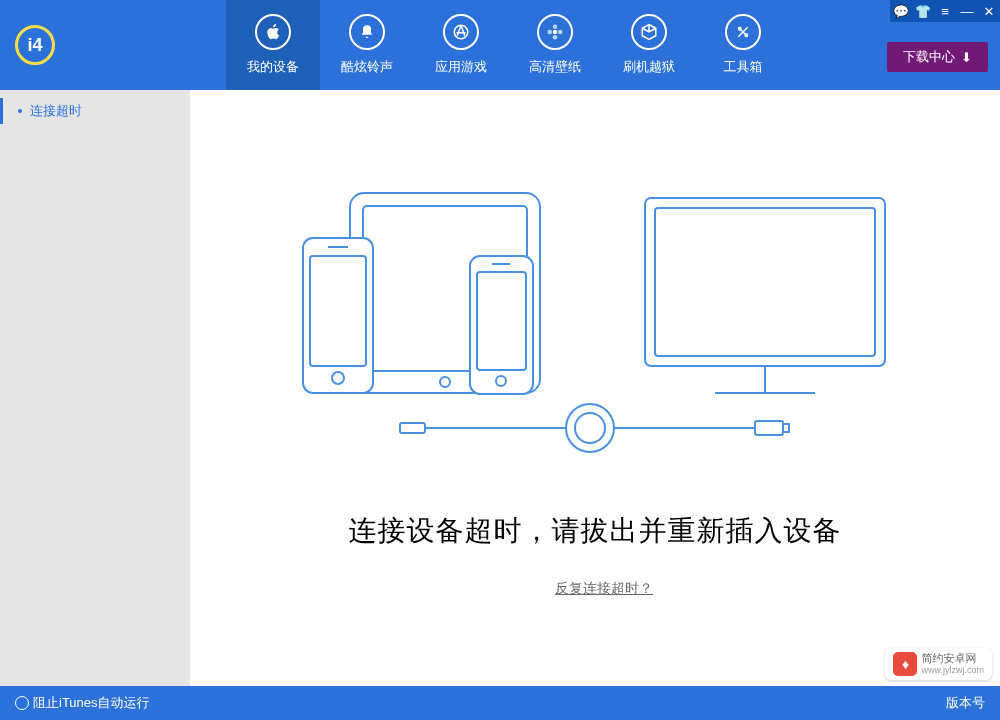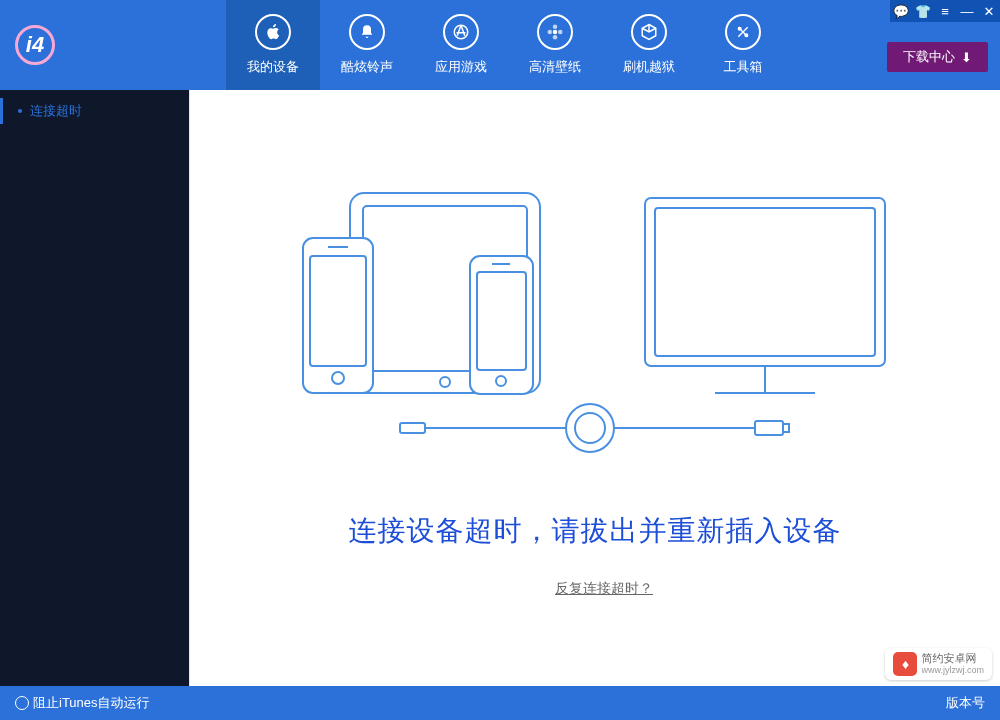--- a/index.html
+++ b/index.html
@@ -1,47 +1,47 @@
 <!DOCTYPE html>
 <html><head>
 <meta charset="utf-8">
 <style>
 * { margin: 0; padding: 0; box-sizing: border-box; }
 body { font-family: "Microsoft YaHei", Arial, sans-serif; width: 1000px; height: 720px; overflow: hidden; background: #fff; }
 
 .header { background: #2b71d9; height: 90px; display: flex; position: relative; }
 .logo-area { width: 190px; display: flex; align-items: center; padding-left: 15px; gap: 10px; }
-.logo-circle { width: 40px; height: 40px; border: 3px solid #f9a8d4; border-radius: 50%; display: flex; align-items: center; justify-content: center; color: #fff; font-weight: bold; font-size: 22px; font-style: italic; }
+.logo-circle { width: 40px; height: 40px; border: 3px solid #fde047; border-radius: 50%; display: flex; align-items: center; justify-content: center; color: #fff; font-weight: bold; font-size: 18px; }
 .logo-text { color: #fff; display: flex; flex-direction: column; line-height: 1.1; }
 .logo-title { font-size: 20px; font-weight: bold; }
 .logo-url { font-size: 13px; }
 
 .nav { display: flex; height: 90px; padding-left: 36px; }
 .nav-item { width: 94px; display: flex; flex-direction: column; align-items: center; justify-content: center; gap: 8px; cursor: pointer; color: #fff; }
 .nav-item.active { background: #1e5fb8; }
 .nav-icon { width: 36px; height: 36px; border: 2px solid #fff; border-radius: 50%; display: flex; align-items: center; justify-content: center; font-size: 18px; }
 .nav-label { font-size: 13px; }
 
 .window-controls { position: absolute; top: 0; right: 0; display: flex; }
 .win-btn { width: 22px; height: 22px; display: flex; align-items: center; justify-content: center; color: #fff; cursor: pointer; font-size: 13px; }
 .win-btn.bg { background: #1053b3; }
 
 .download-btn { position: absolute; top: 42px; right: 12px; background: #701a75; color: #fff; padding: 6px 16px; font-size: 13px; cursor: pointer; display: flex; align-items: center; gap: 6px; border-radius: 2px; }
 
 .body-area { display: flex; height: 596px; }
-.sidebar { width: 190px; background: #0f172a; border-right: 1px solid #e5e5e5; }
+.sidebar { width: 190px; background: #e5e5e5; border-right: 1px solid #e5e5e5; }
 .sidebar-item { padding: 12px 18px; font-size: 13px; color: #333; cursor: pointer; display: flex; align-items: center; gap: 8px; }
 .sidebar-item.active { color: #2b71d9; position: relative; }
 .sidebar-item.active::before { content: ''; position: absolute; left: 0; top: 8px; bottom: 8px; width: 3px; background: #2b71d9; }
 .bullet { width: 4px; height: 4px; background: #999; border-radius: 50%; }
 .sidebar-item.active .bullet { background: #2b71d9; }
 
 .main { flex: 1; background: #fff; display: flex; flex-direction: column; align-items: center; justify-content: center; padding: 20px; }
 .illustration { margin-bottom: 40px; }
-.main-msg { font-size: 28px; color: #1d4ed8; text-align: left; margin-bottom: 30px; letter-spacing: 1px; }
+.main-msg { font-size: 28px; color: #000000; text-align: left; margin-bottom: 30px; letter-spacing: 1px; }
 .main-link { font-size: 14px; color: #666; text-decoration: underline; cursor: pointer; margin-left: 18px; }
 
 .footer { height: 34px; background: #2b71d9; display: flex; align-items: center; justify-content: space-between; padding: 0 15px; color: #fff; font-size: 13px; }
 .footer-left { display: flex; align-items: center; gap: 4px; cursor: pointer; }
 .radio-circle { width: 14px; height: 14px; border: 1.5px solid #fff; border-radius: 50%; }
 
 .watermark { position: absolute; right: 8px; bottom: 40px; background: #fff; border-radius: 6px; padding: 4px 8px; font-size: 11px; color: #666; display: flex; align-items: center; gap: 4px; box-shadow: 0 1px 3px rgba(0,0,0,0.2); }
 .watermark-icon { width: 24px; height: 24px; background: #e74c3c; border-radius: 5px; display: flex; align-items: center; justify-content: center; color: #fff; font-size: 14px; }
 .watermark-text { display: flex; flex-direction: column; line-height: 1.2; }
 .watermark-url { font-size: 9px; color: #999; }

